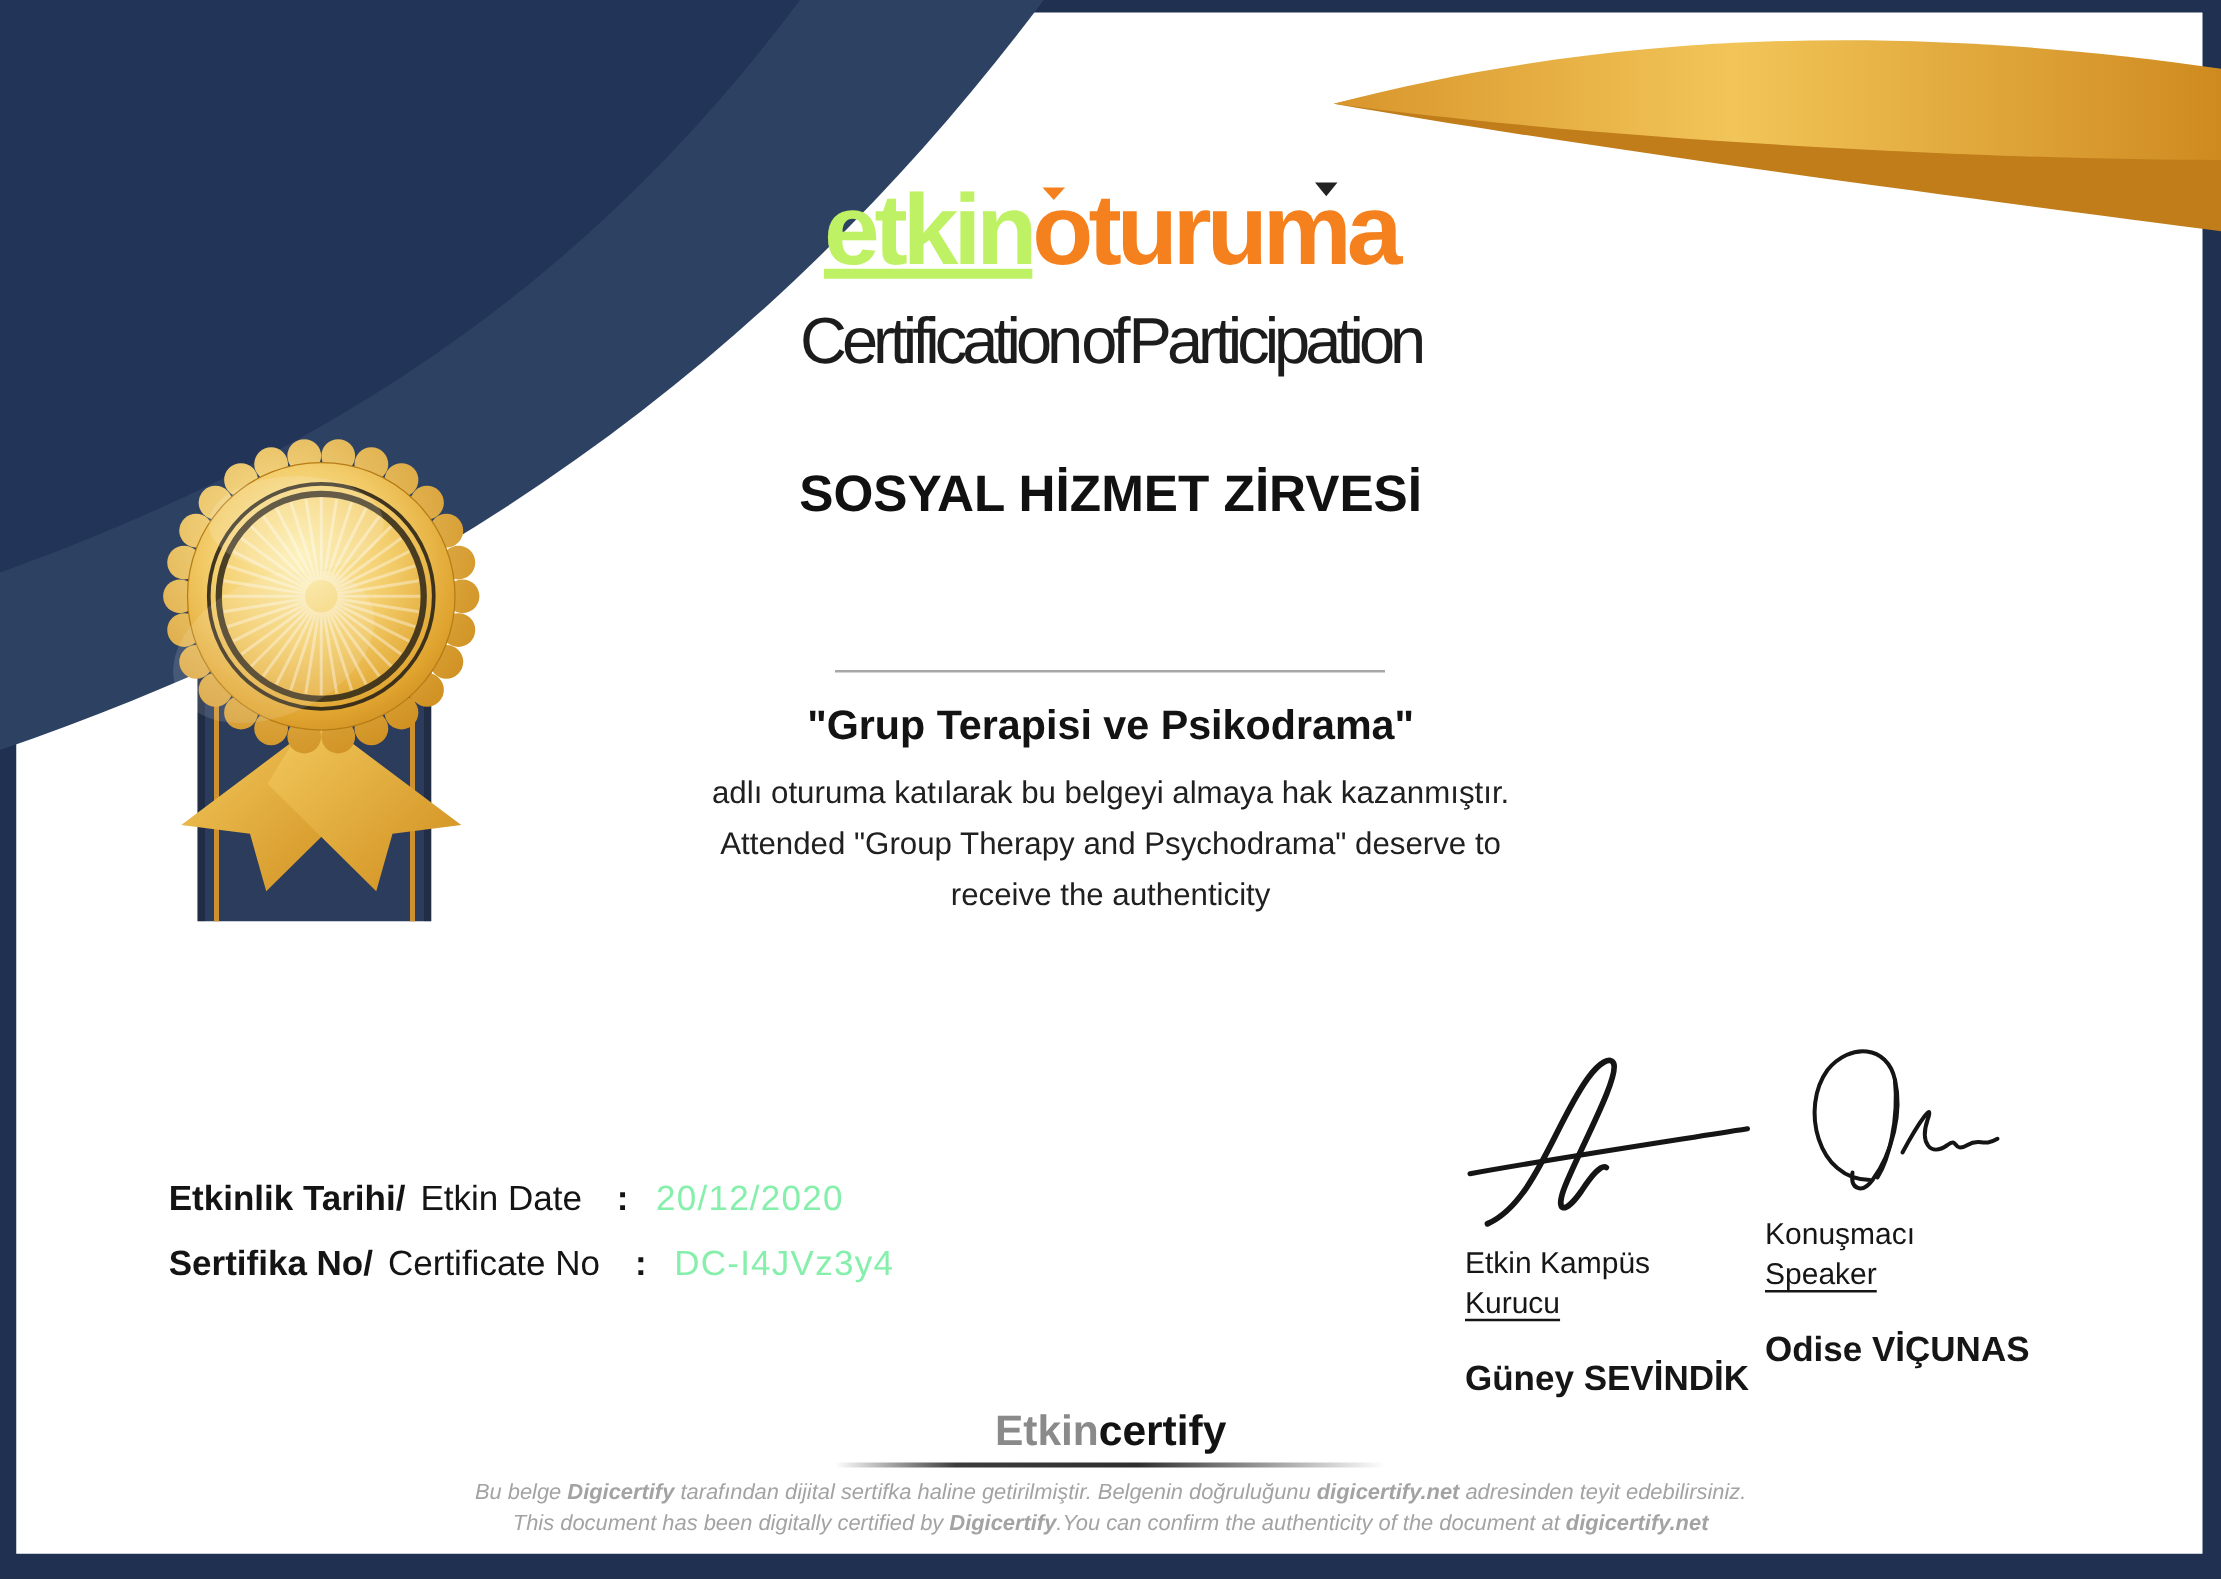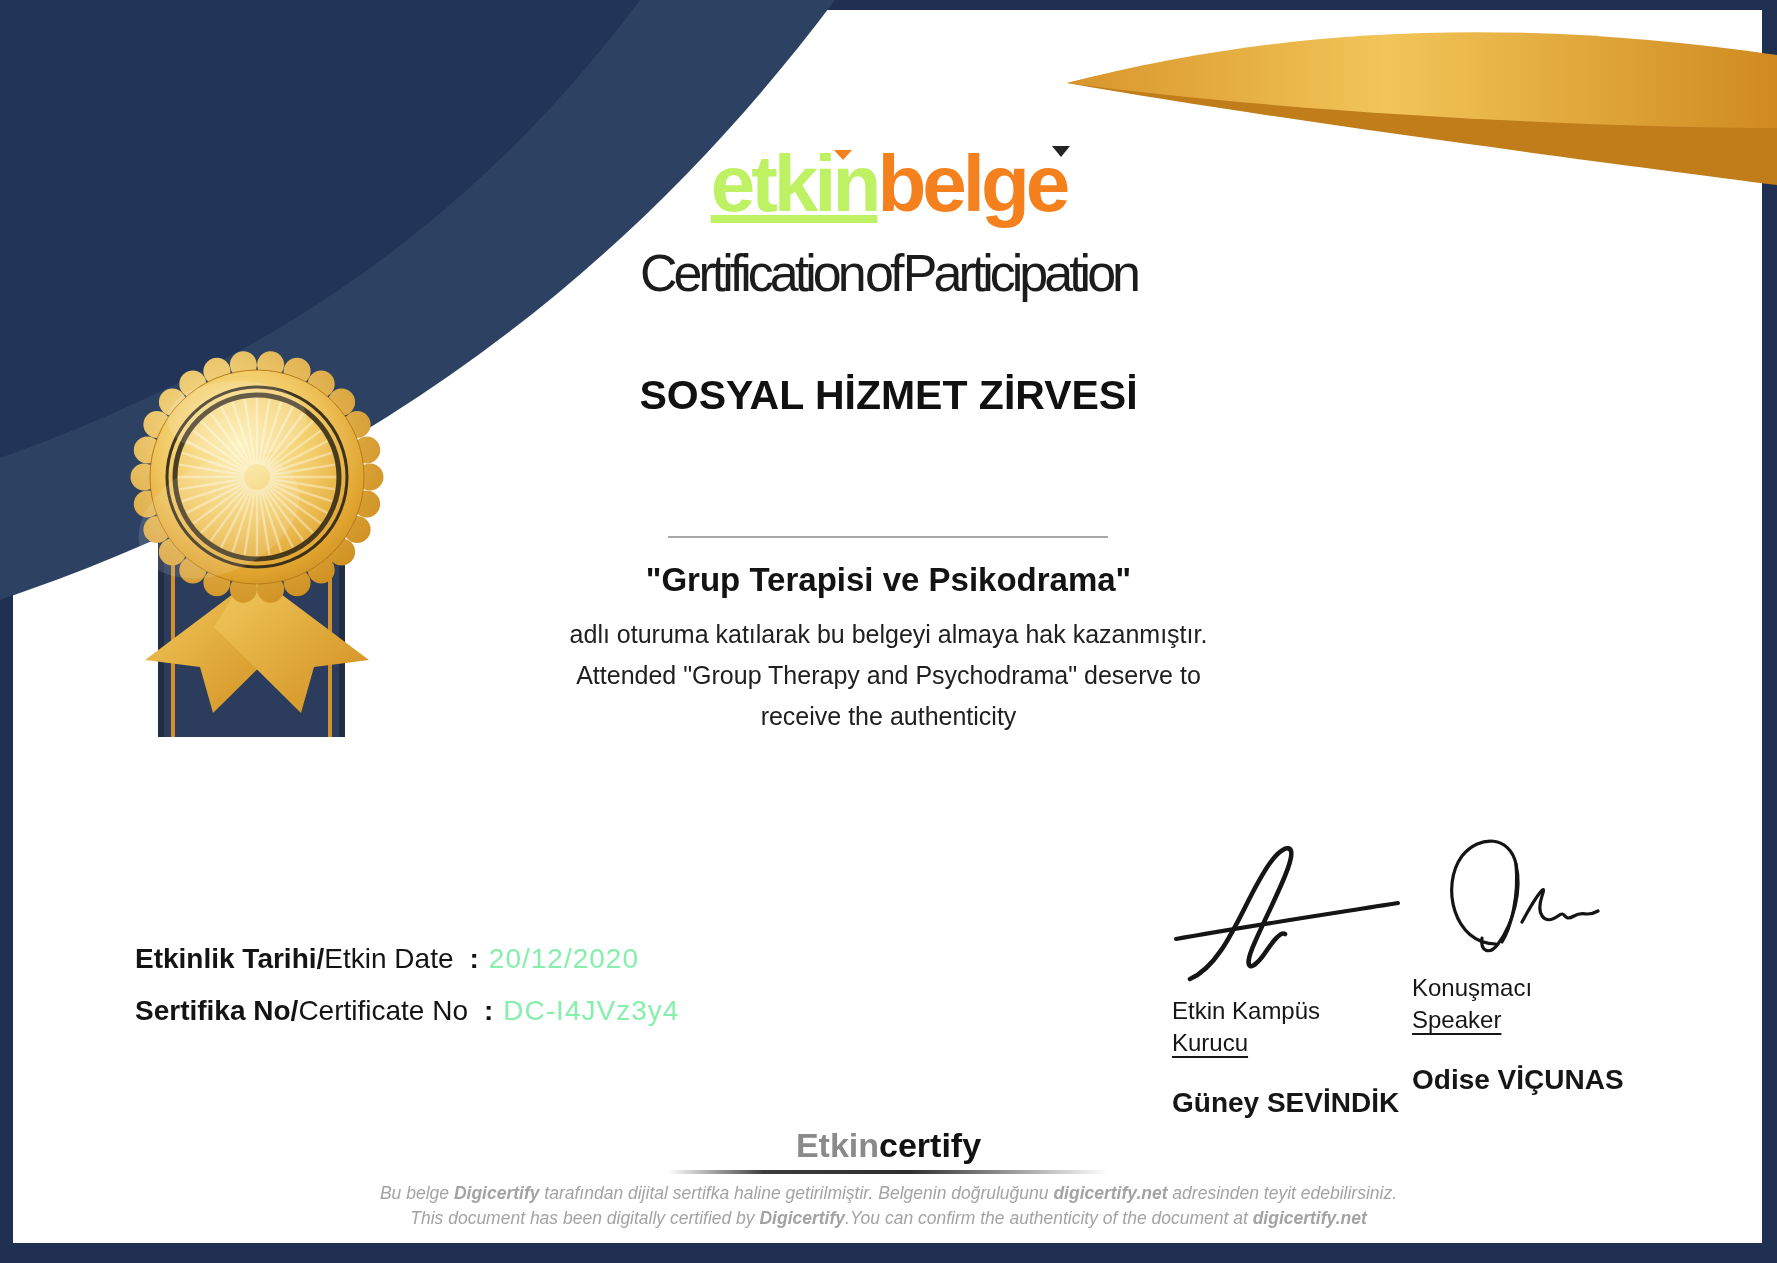--- a/index.html
+++ b/index.html
@@ -32,21 +32,21 @@
   .acc-orange{left:834px;top:150px;border-top:10px solid #f5811e;}
   .title{top:243px;font-size:52px;font-weight:400;letter-spacing:-4px;word-spacing:-8px;color:#1c1c1c;}
   .event{top:372px;font-size:41px;font-weight:700;letter-spacing:0px;color:#111;}
   .name{top:466px;font-size:47px;font-weight:400;color:#161616;}
   .name-line{position:absolute;left:668px;top:536px;width:440px;border-top:2px solid #a8a8a8;}
   .session{top:561px;font-size:33px;font-weight:700;color:#131313;}
   .body-text{top:614px;font-size:25px;line-height:41px;font-weight:400;color:#202020;}
 
   
   .meta{position:absolute;left:135px;top:943px;font-size:28px;color:#141414;}
-  .meta .row{display:flex;align-items:center;margin-bottom:20px;}
+  .meta .row{display:flex;align-items:center;margin-bottom:20px;gap:12px;}
   .meta .lb{font-weight:800;}
   .meta .lr{font-weight:400;}
   .meta .colon{margin:0 10px 0 16px;font-weight:700;}
   .meta .val{font-weight:400;letter-spacing:1px;color:#86efac;}
 
   
   .sig-col{position:absolute;width:260px;color:#161616;}
   .sig1{left:1172px;top:841px;}
   .sig2{left:1412px;top:828px;}
   .sig-img{display:block;}
@@ -177,21 +177,21 @@
         <line x1="153.6" y1="136.1" x2="212.4" y2="106.1"></line>
         <line x1="154.4" y1="138.0" x2="217.1" y2="117.6"></line>
         <line x1="154.8" y1="140.0" x2="220.0" y2="129.6"></line>
       </g>
     <circle cx="142" cy="142" r="90" fill="none" stroke="#2b2417" stroke-width="3" opacity="0.9"></circle>
     <circle cx="142" cy="142" r="82" fill="none" stroke="#2b2417" stroke-width="5" opacity="0.85"></circle>
     <ellipse cx="104" cy="182" rx="85" ry="55" fill="#ffffff" opacity="0.12" transform="rotate(-25 104 182)"></ellipse>
     <ellipse cx="122" cy="84" rx="70" ry="38" fill="#ffffff" opacity="0.15"></ellipse>
   </svg>
 
-  <div class="center logo"><span class="p1">etkin</span><span class="p2">belge</span></div>
+  <div class="center logo"><span class="p1">etkin</span><span class="p2">oturuma</span></div>
   <span class="logo-accent acc-orange"></span>
   <span class="logo-accent acc-dark"></span>
 
   <div class="center title">Certification of Participation</div>
   <div class="center event">SOSYAL HİZMET ZİRVESİ</div>
   <div class="name-line"></div>
   <div class="center session">"Grup Terapisi ve Psikodrama"</div>
   <div class="center body-text">
     <div>adlı oturuma katılarak bu belgeyi almaya hak kazanmıştır.</div>
     <div>Attended "Group Therapy and Psychodrama" deserve to</div>

